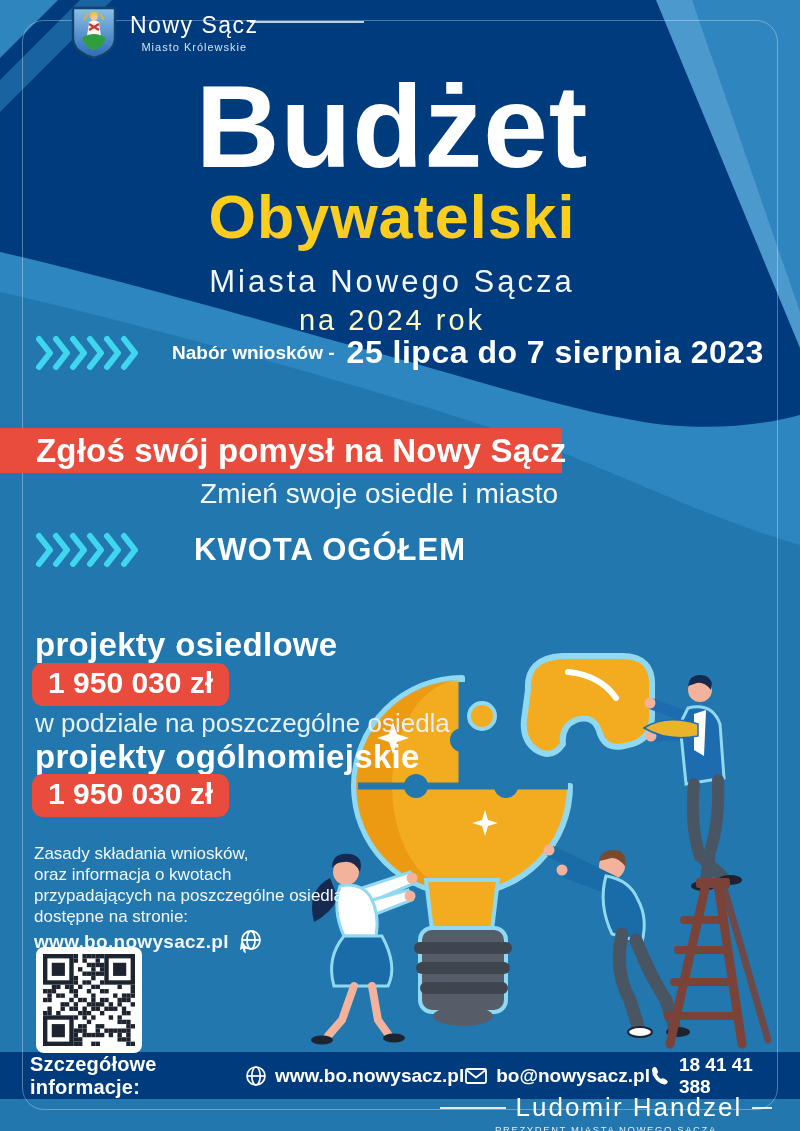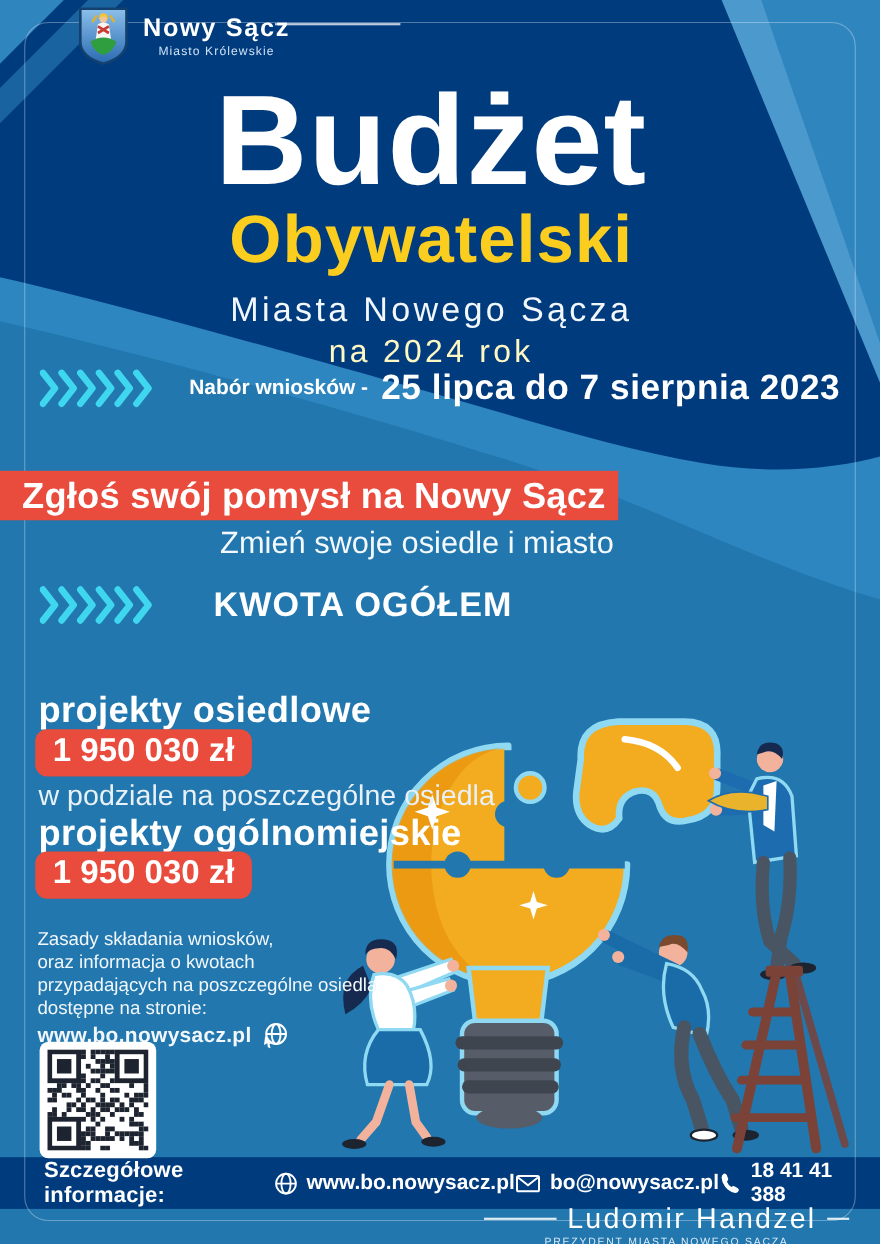--- a/index.html
+++ b/index.html
@@ -17,39 +17,39 @@
 
   
   .frame{
     position:absolute;left:22px;top:20px;width:754px;height:1088px;
     border:1.5px solid rgba(255,255,255,.32);border-radius:22px;
     pointer-events:none;
   }
 
   
   .logo-row{position:absolute;left:70px;top:6px;display:flex;align-items:flex-start;gap:12px;}
-  .logo-text .city{font-size:23px;letter-spacing:1.5px;font-weight:700;color:#ffffff;margin-top:6px;}
+  .logo-text .city{font-size:23px;letter-spacing:1.5px;font-weight:400;color:#ffffff;margin-top:6px;}
   .logo-text .sub{font-size:11px;letter-spacing:1px;color:#cfe3f5;text-align:center;margin-top:2px;}
   .logo-line{position:absolute;left:250px;top:21px;width:114px;height:1.5px;background:rgba(255,255,255,.75);}
 
   
   .hero{position:absolute;left:0;top:56px;width:784px;text-align:center;margin-top:13px;}
   .hero .t1{font-size:116px;font-weight:bold;letter-spacing:1px;line-height:1;color:#ffffff;}
   .hero .t2{font-size:61px;font-weight:bold;letter-spacing:1px;line-height:1;margin-top:2px;}
   .hero .t3{font-size:31px;font-weight:400;letter-spacing:3px;color:#f2f7fc;margin-top:16px;}
   .hero .t4{font-size:29px;font-weight:400;letter-spacing:3px;color:#fef9c3;margin-top:4px;}
 
   
   .callout{position:absolute;left:36px;top:334px;display:flex;align-items:center;}
   .callout .lbl{font-size:19px;font-weight:bold;margin-left:30px;}
   .callout .dates{font-size:32px;font-weight:bold;margin-left:12px;letter-spacing:.5px;}
 
   
   .cta-banner{position:absolute;left:0;top:428px;width:562px;height:45px;display:flex;align-items:center;}
-  .cta-banner .txt{font-size:33px;font-weight:bold;padding-left:20px;letter-spacing:.2px;white-space:nowrap;}
+  .cta-banner .txt{font-size:33px;font-weight:bold;padding-left:36px;letter-spacing:.2px;white-space:nowrap;}
   .cta-sub{position:absolute;left:0;top:478px;width:558px;text-align:right;font-size:28px;color:#f4f9fd;}
 
   
   .amount-row{position:absolute;left:36px;top:532px;display:flex;align-items:center;}
   .amount-row .lbl{font-size:31px;font-weight:bold;letter-spacing:1px;margin-left:52px;}
   .amount-value{position:absolute;left:128px;top:560px;font-size:47px;font-weight:bold;letter-spacing:1px;}
 
   
   .proj-title{position:absolute;left:35px;font-size:33px;font-weight:bold;letter-spacing:.3px;z-index:3;}
   .pill{position:absolute;left:32px;border-radius:11px;padding:3px 16px 6px 16px;font-size:30px;font-weight:bold;z-index:3;}
@@ -57,21 +57,21 @@
 
   
   .info{position:absolute;left:34px;top:843px;font-size:17px;line-height:21px;color:#f2f7fc;z-index:3;}
   .info-url-row{display:flex;align-items:center;gap:8px;margin-top:1px;}
   .info-url-row .url{font-size:19px;font-weight:bold;letter-spacing:.3px;}
 
   
   .qr-box{position:absolute;left:36px;top:947px;width:92px;height:92px;background:#ffffff;border-radius:8px;padding:7px;z-index:3;}
 
   
-  .footer-bar{position:absolute;left:0;top:1052px;width:800px;height:47px;display:flex;align-items:center;padding:0 26px 0 40px;box-sizing:border-box;z-index:4;}
+  .footer-bar{position:absolute;left:0;top:1052px;width:800px;height:47px;display:flex;align-items:center;padding:0 26px 0 30px;box-sizing:border-box;z-index:4;}
   .footer-bar .flabel{font-size:20px;font-weight:bold;letter-spacing:.2px;}
   .fitem{display:flex;align-items:center;gap:8px;font-size:19px;font-weight:bold;}
   .footer-bar .sp{flex:1;}
 
   
   .signature{position:absolute;left:440px;top:1092px;width:332px;z-index:4;}
   .sig-row{display:flex;align-items:center;gap:10px;}
   .sig-line{height:2px;background:rgba(255,255,255,.85);}
   .sig-name{font-size:26px;font-weight:400;letter-spacing:2px;white-space:nowrap;color:#ffffff;}
   .sig-title{font-size:9.5px;letter-spacing:1.6px;color:#dcebf7;text-align:center;margin-top:1px;}

